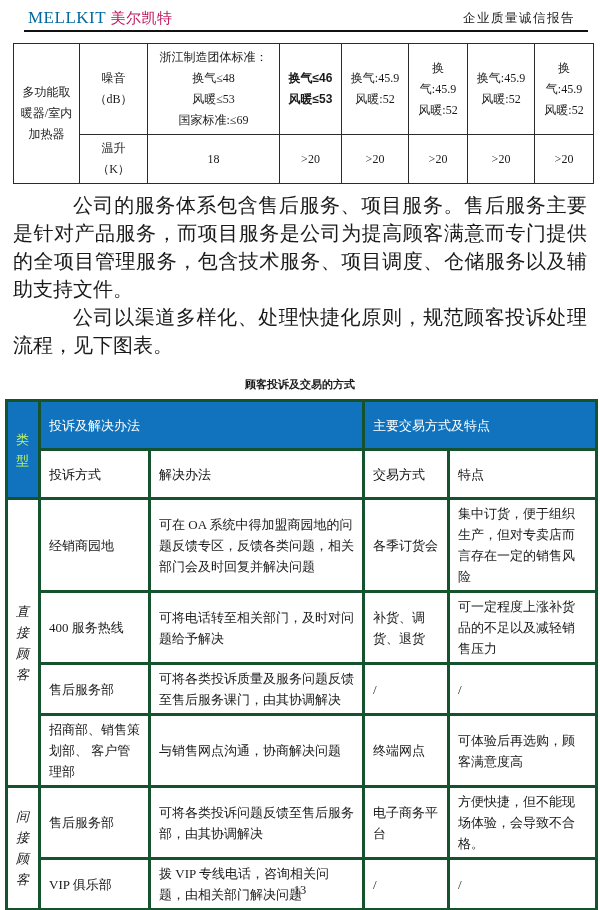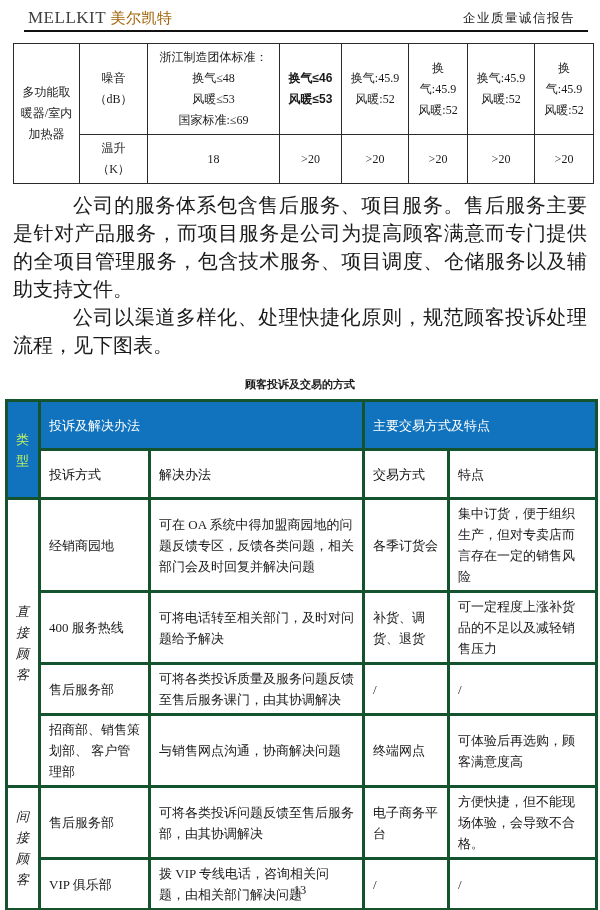--- a/index.html
+++ b/index.html
@@ -10,22 +10,22 @@
     background:#ffffff;
     font-family:"Liberation Serif","DejaVu Serif",serif;
     color:#1a1a1a;
     overflow:hidden;
     box-sizing:border-box;
   }
 
   
   .hdr { display:flex; justify-content:space-between; align-items:flex-end; margin:8px 25px 0 28px; }
   .brand { font-size:17px; letter-spacing:0.5px; }
-  .brand-en { color:#404040; }
-  .brand-cn { color:#a16207; font-size:15px; }
+  .brand-en { color:#0369a1; }
+  .brand-cn { color:#be185d; font-size:15px; }
   .doc-title { font-size:12.5px; letter-spacing:1.5px; padding-bottom:1px; }
   .hdr-rule { border:0; border-top:2px solid #111; margin:2px 12px 0 24px; }
 
   
   .spec-table {
     border-collapse:collapse; table-layout:fixed;
     margin:11px 0 0 13px; width:580px;
     font-size:12px;
   }
   .spec-table td {

